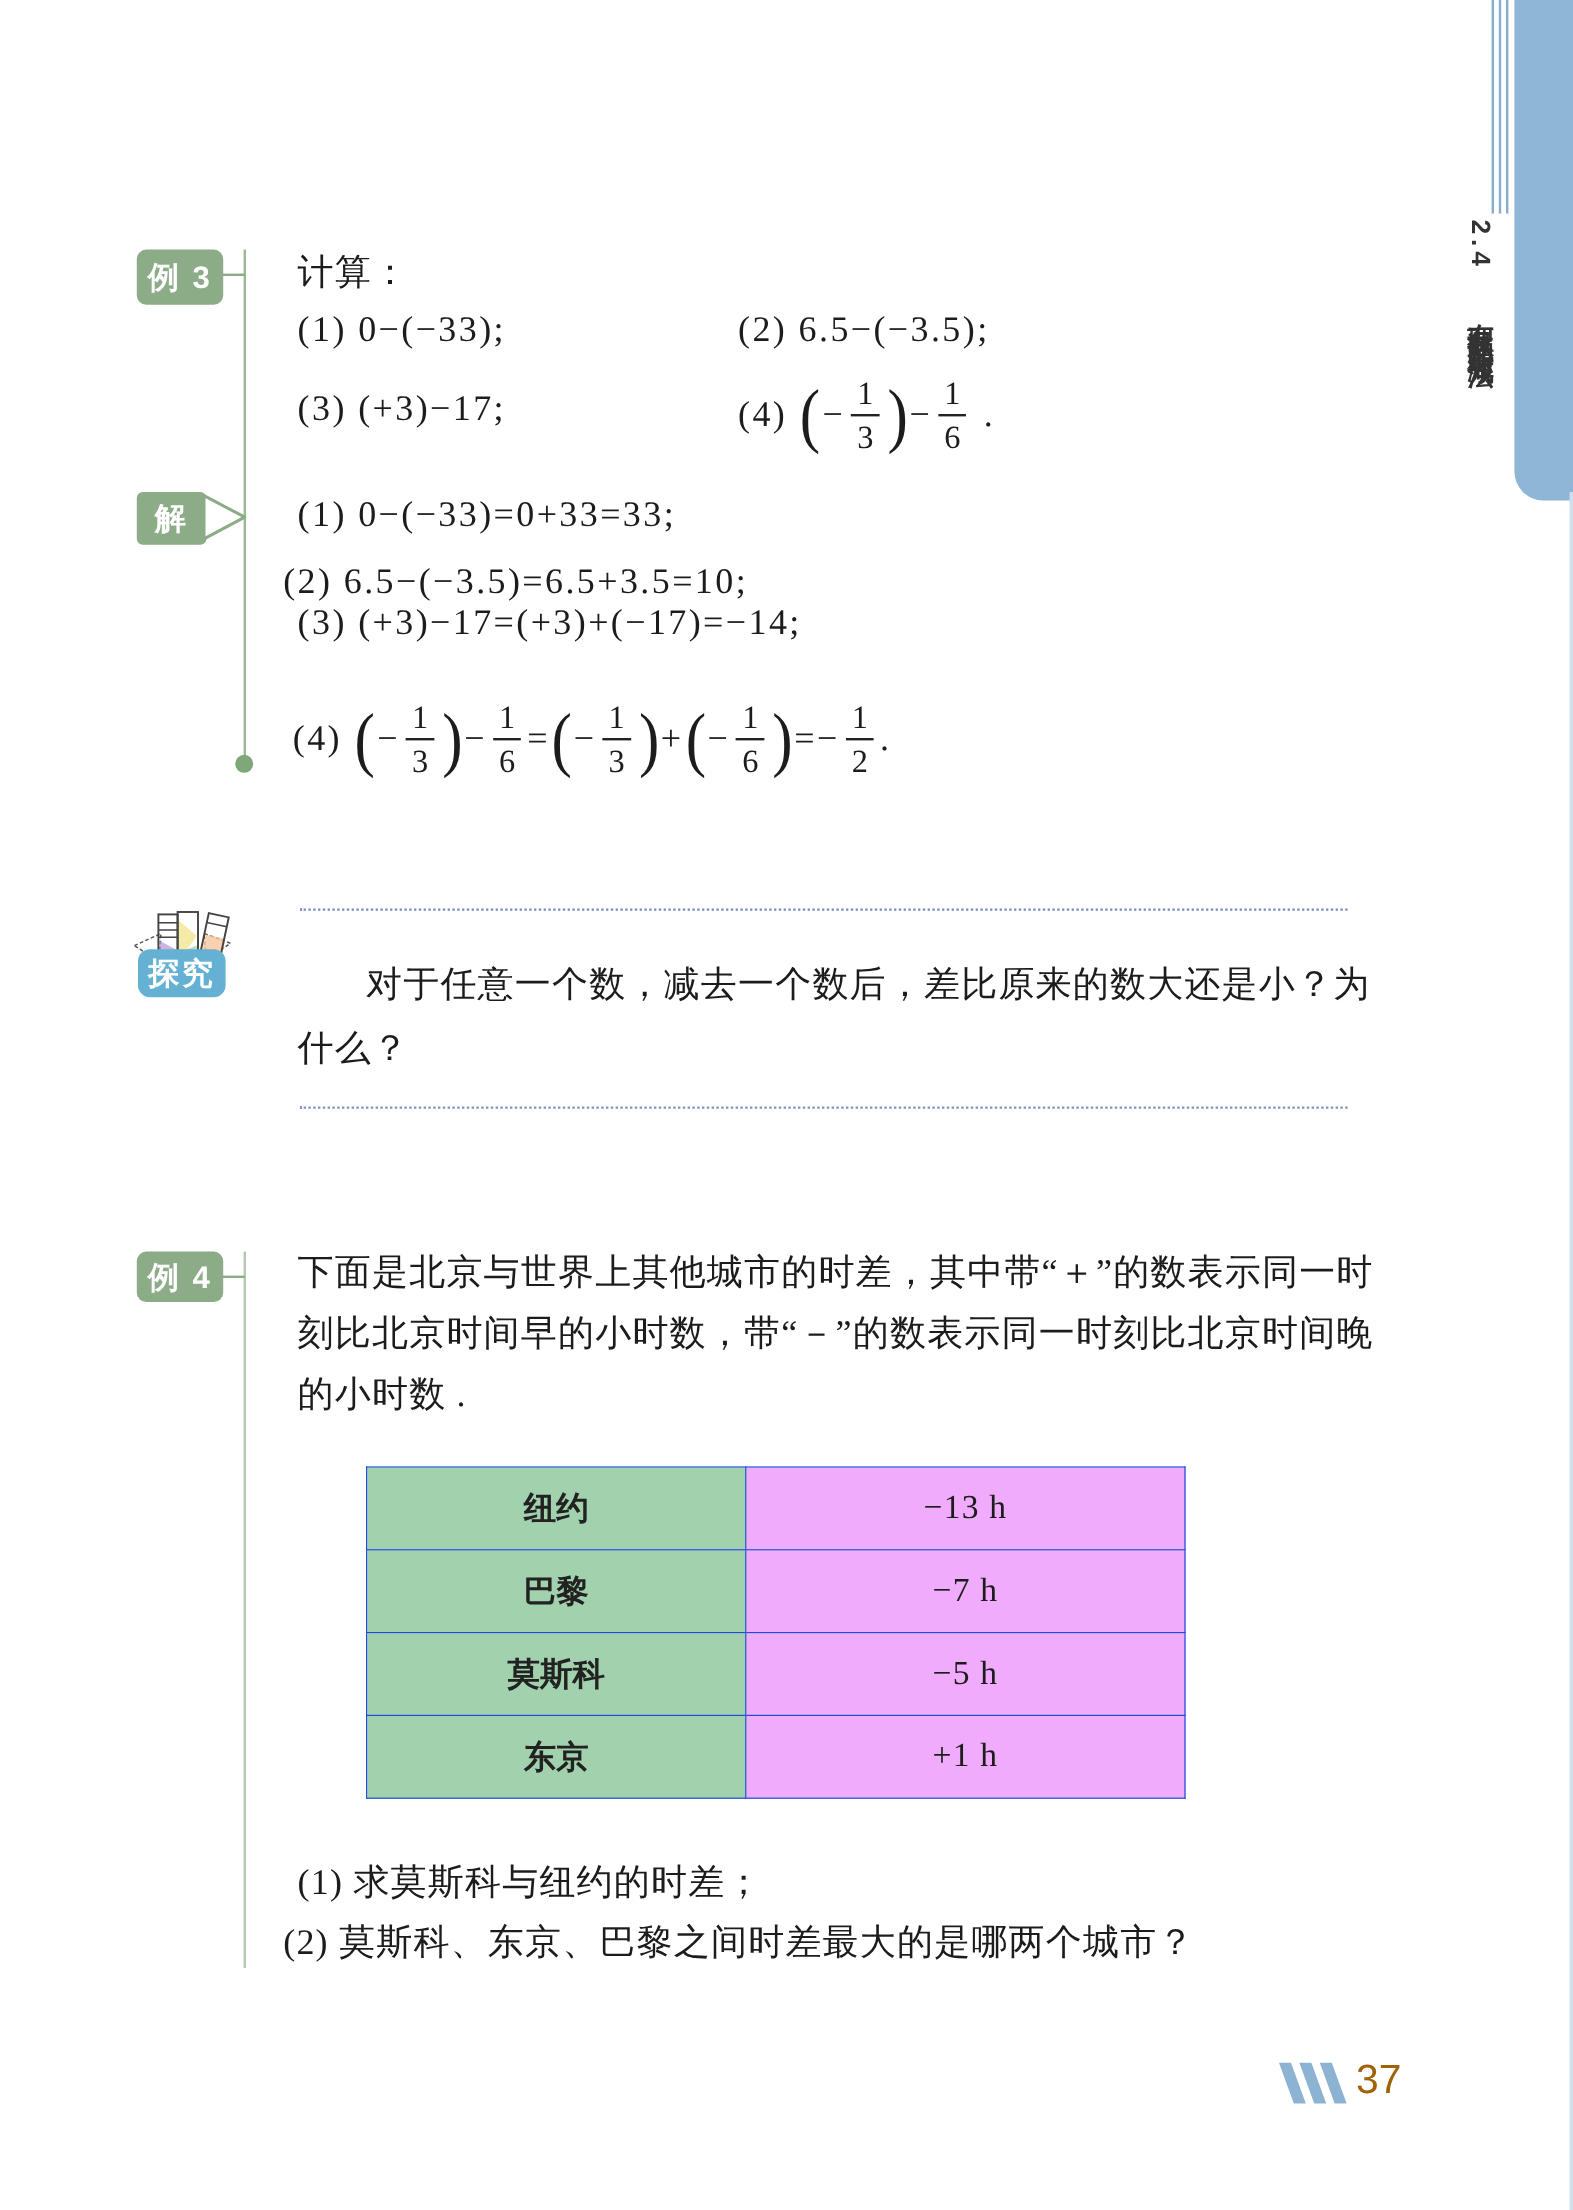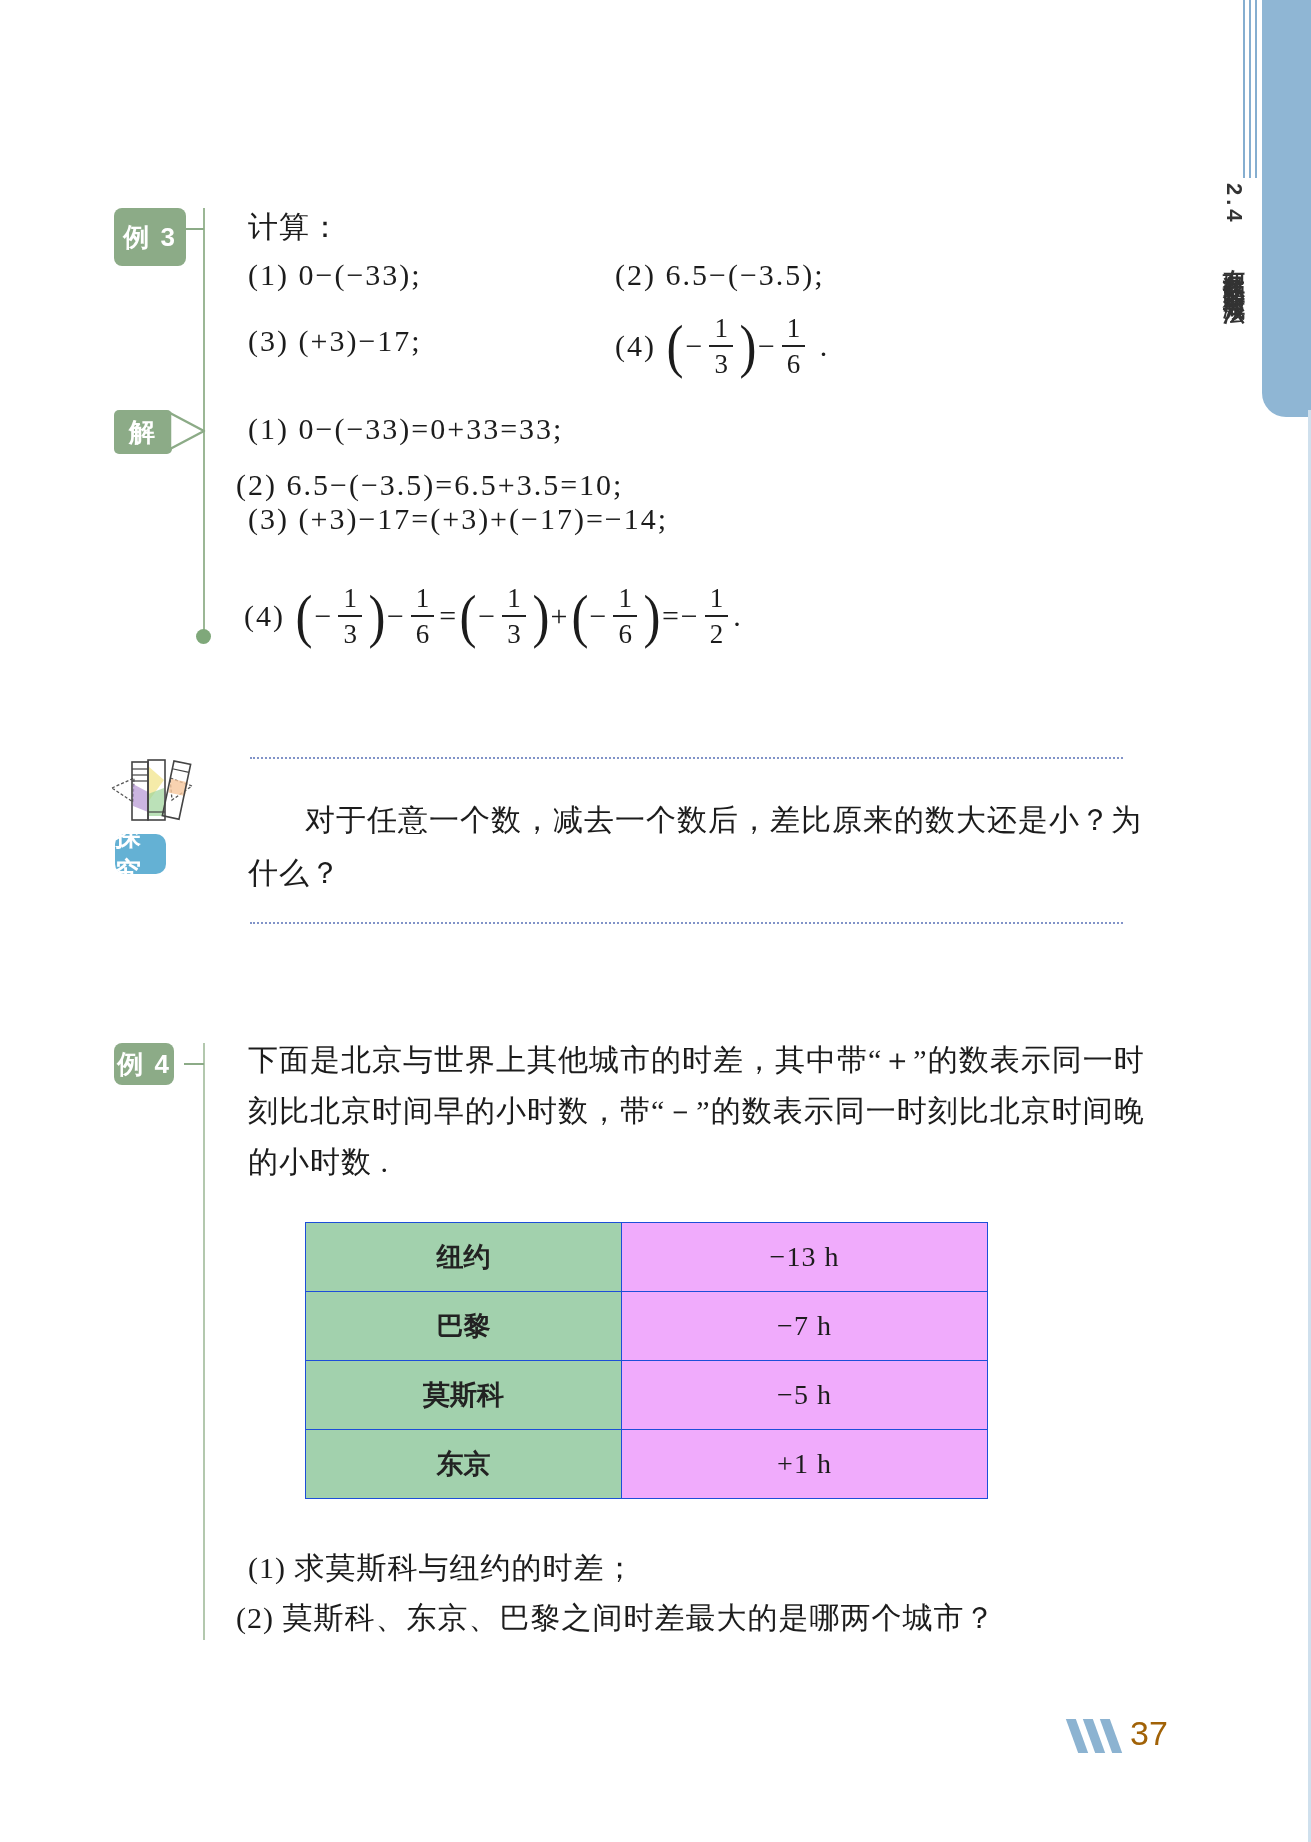--- a/index.html
+++ b/index.html
@@ -17,24 +17,24 @@
   .side-title { position:absolute; left:1219px; top:183px;
     writing-mode:vertical-rl; text-orientation:mixed;
     font-family:"Liberation Sans", sans-serif; font-weight:bold;
     font-size:22px; letter-spacing:4px; color:#333; }
   
   .badge { position:absolute; display:flex; align-items:center; justify-content:center;
     color:#fff; font-family:"Liberation Sans", sans-serif; font-weight:bold;
     font-size:26px; border-radius:8px; letter-spacing:2px; }
   .badge.green { background:#8cab87; }
   .badge.blue  { background:#64b1d4; border-radius:10px; }
-  .b-ex3 { left:114px; top:208px; width:72px; height:58px; }
+  .b-ex3 { left:114px; top:208px; width:72px; height:46px; }
   .b-sol { left:114px; top:410px; width:58px; height:44px; border-radius:5px; }
-  .b-tan { left:115px; top:834px; width:51px; height:40px; }
-  .b-ex4 { left:114px; top:1043px; width:60px; height:42px; }
+  .b-tan { left:115px; top:791px; width:73px; height:40px; }
+  .b-ex4 { left:114px; top:1043px; width:72px; height:42px; }
   .vline { position:absolute; width:2px; background:#9bb795; }
   .vl3 { left:203px; top:208px; height:428px; }
   .vl4 { left:203px; top:1043px; height:597px; background:#b3c8ae; }
   .hconn { position:absolute; height:2px; background:#8cab87; }
   .hc3 { left:184px; top:228px; width:20px; }
   .hc4 { left:184px; top:1063px; width:20px; }
   .enddot { position:absolute; left:196px; top:629px; width:15px; height:15px;
     border-radius:50%; background:#7fa87a; }
   .chev { position:absolute; left:166px; top:408px; }
   

